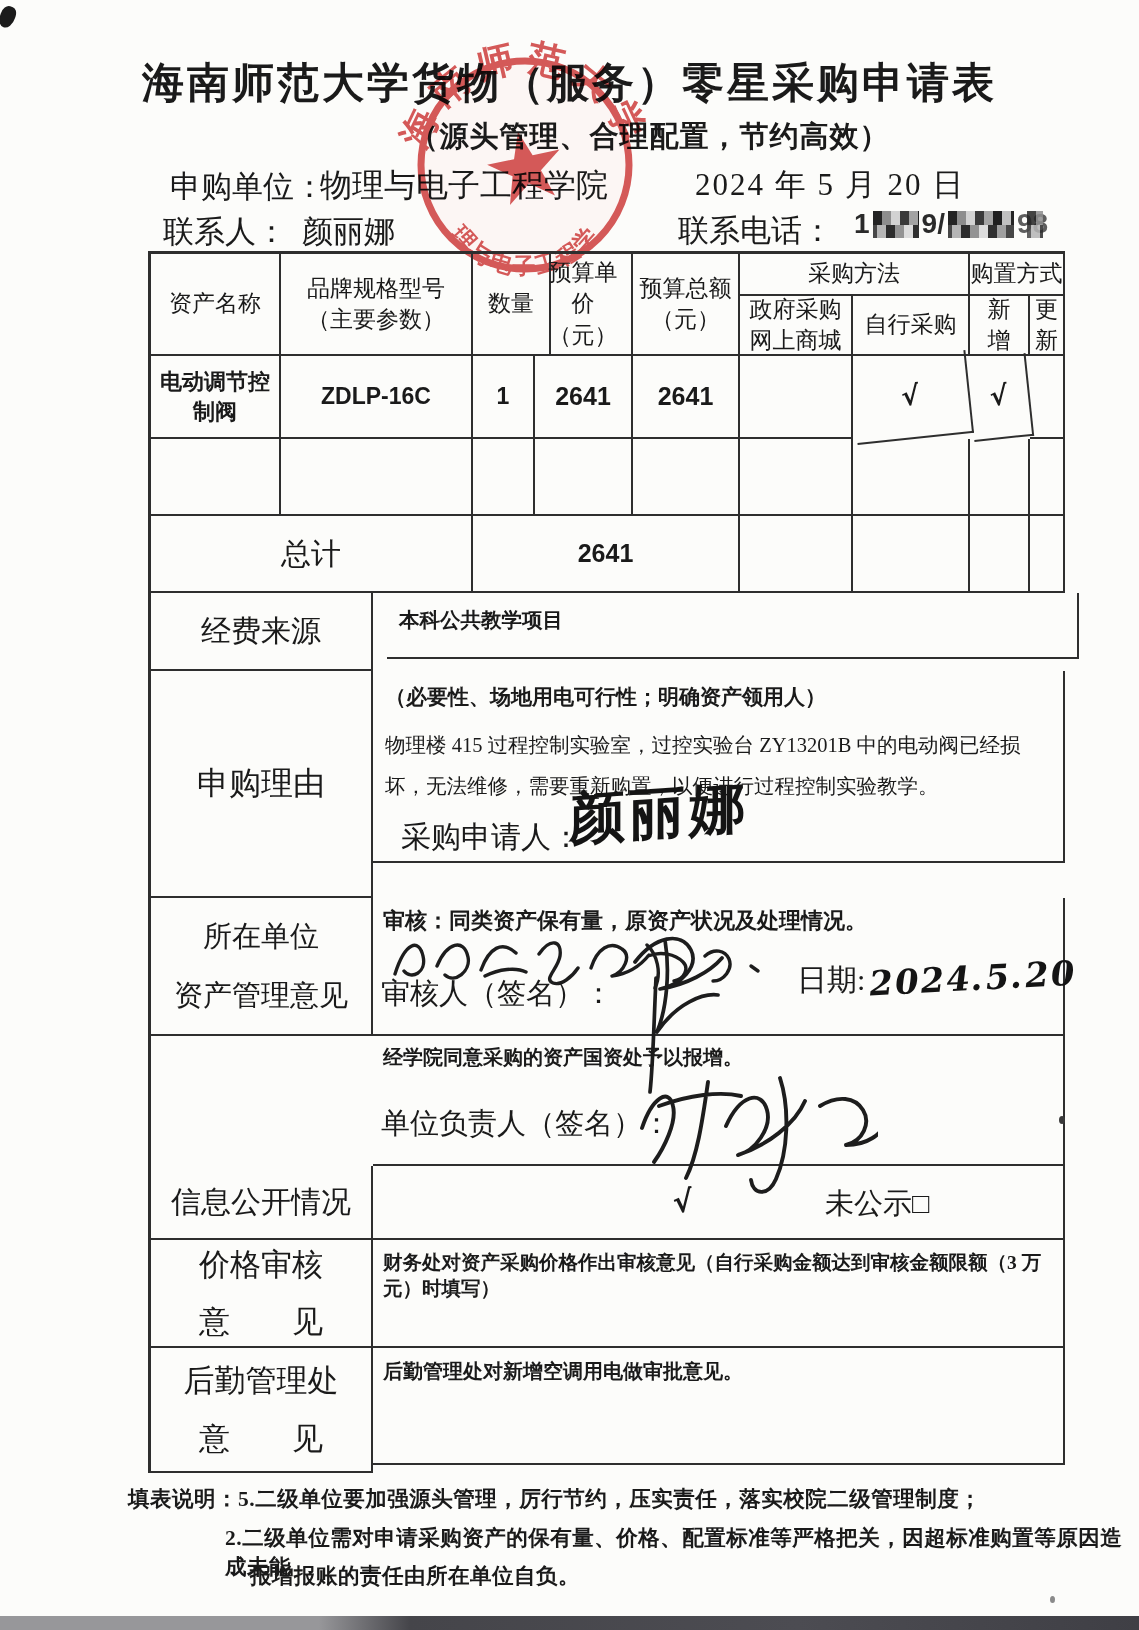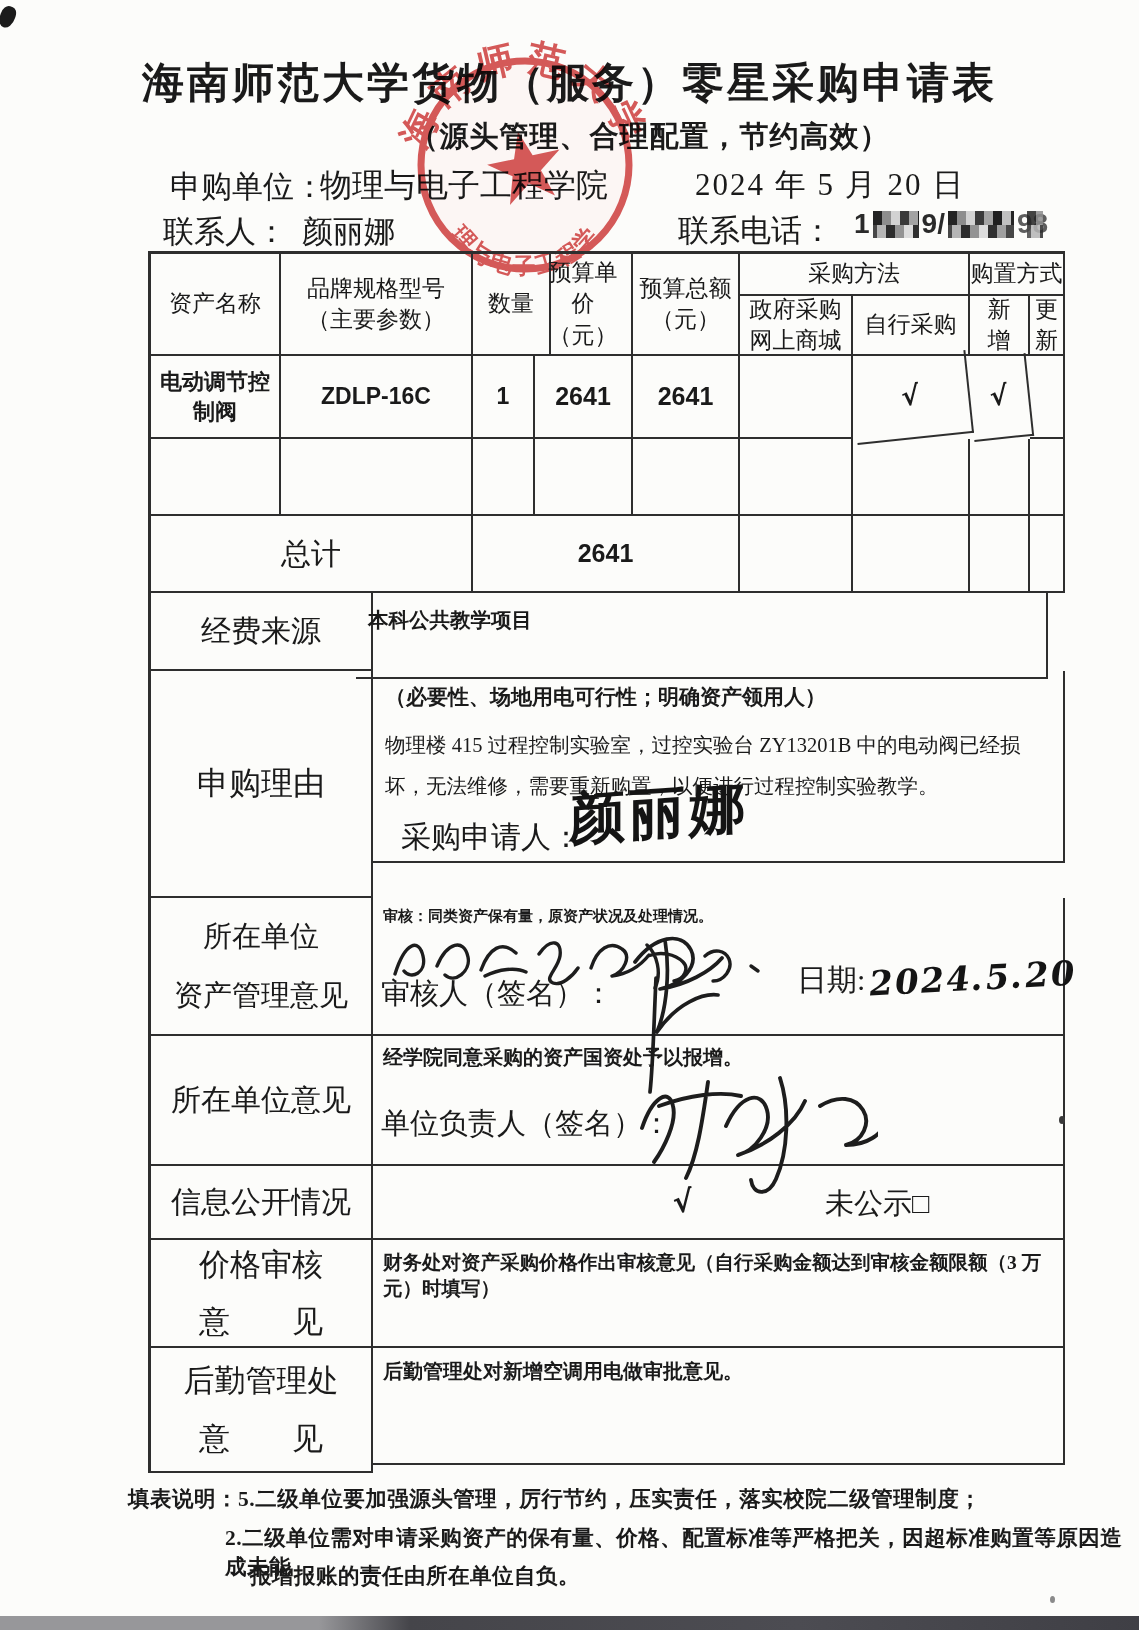--- a/index.html
+++ b/index.html
@@ -140,51 +140,50 @@
   <div class="cell" style="left:879px;top:185px;width:35px;height:77px"></div>
 
   <div class="cell lbl30" style="left:0;top:262px;width:322px;height:77px">总计</div>
   <div class="cell val" style="left:322px;top:262px;width:267px;height:77px;font-size:25px">2641</div>
   <div class="cell" style="left:589px;top:262px;width:113px;height:77px"></div>
   <div class="cell" style="left:702px;top:262px;width:117px;height:77px"></div>
   <div class="cell" style="left:819px;top:262px;width:60px;height:77px"></div>
   <div class="cell" style="left:879px;top:262px;width:35px;height:77px"></div>
 
   <div class="cell lbl30" style="left:0;top:339px;width:222px;height:78px">经费来源</div>
-  <div class="cell blk" style="left:205px;top:339px;width:692px;height:86px">
+  <div class="cell blk" style="left:236px;top:339px;width:692px;height:66px">
     <div class="abs hint" style="left:12px;top:14px;font-size:20.5px">本科公共教学项目</div>
   </div>
 
   <div class="cell" style="left:0;top:417px;width:222px;height:227px;font-size:32px">申购理由</div>
   <div class="cell blk" style="left:222px;top:417px;width:692px;height:192px">
     <div class="abs hint" style="left:12px;top:12px;font-size:21px">（必要性、场地用电可行性；明确资产领用人）</div>
     <div class="abs" style="left:12px;top:54px;width:668px;font-size:20.5px;line-height:2.0">物理楼 415 过程控制实验室，过控实验台 ZY13201B 中的电动阀已经损坏，无法维修，需要重新购置，以便进行过程控制实验教学。</div>
     <div class="abs" style="left:28px;top:146px;font-size:30px">采购申请人：</div>
     <div class="abs hand-name" style="left:196px;top:104px">颜丽娜</div>
   </div>
 
   <div class="cell lbl29" style="left:0;top:644px;width:222px;height:138px">所在单位
 资产管理意见</div>
   <div class="cell blk" style="left:222px;top:644px;width:692px;height:138px;overflow:visible">
-    <div class="abs hint" style="left:10px;top:8px;font-size:15px">审核：同类资产保有量，原资产状况及处理情况。</div>
+    <div class="abs hint" style="left:10px;top:8px;font-size:22px">审核：同类资产保有量，原资产状况及处理情况。</div>
     <svg class="abs sig" style="left:12px;top:28px" width="400" height="70" viewBox="0 0 400 70">
       <path stroke-width="3.4" d="M10,48 C20,16 34,12 38,30 C42,47 26,54 19,45 M52,40 c10,-24 27,-28 31,-9 c3,14 -13,27 -23,18 M96,44 c8,-22 21,-30 35,-17 m-31,23 c14,-7 31,-9 41,-4 M154,28 c12,-17 23,-13 21,2 c-2,13 -17,23 -7,27 c8,3 19,-6 25,-15 M206,42 c6,-19 19,-28 31,-19 c10,7 2,23 -10,27 c16,-2 29,-11 37,-21 M262,19 c10,9 15,28 8,43 m-7,-32 c13,-5 27,-2 35,6 c6,6 2,17 -9,19 M320,30 c9,-8 20,-6 24,3 c4,10 -5,22 -16,22"></path>
       <path stroke-width="3.4" d="M366,40 l7,5"></path>
     </svg>
     <div class="abs" style="left:8px;top:76px;font-size:29px">审核人（签名）：</div>
     <svg class="abs sig" style="left:228px;top:18px" width="145" height="180" viewBox="0 0 145 180">
       <path stroke-width="3.7" d="M34,46 c20,-26 46,-31 56,-12 c8,16 -10,35 -31,39 c26,-4 50,-17 62,-31 M64,24 c5,30 2,68 -8,92 c20,-29 46,-39 61,-37 M55,62 c-2,42 -3,88 -6,114"></path>
     </svg>
     <div class="abs" style="left:424px;top:58px;white-space:nowrap">
       <span style="font-size:30px">日期:</span>
       <span class="hand-date">2024.5.20</span>
     </div>
   </div>
 
-  <div class="cell lbl30" style="left:0;top:782px;width:222px;height:130px">所在单位意见</div>
   <div class="cell blk" style="left:222px;top:782px;width:692px;height:130px;overflow:visible">
     <div class="abs hint" style="left:10px;top:8px;font-size:20px">经学院同意采购的资产国资处予以报增。</div>
     <div class="abs" style="left:8px;top:68px;font-size:29px">单位负责人（签名）：</div>
     <svg class="abs sig" style="left:255px;top:28px" width="250" height="140" viewBox="0 0 250 140">
       <path stroke-width="3.9" d="M14,64 c10,-30 27,-41 31,-22 c4,16 -9,42 -19,56 M31,42 c30,-11 61,-15 82,-10 M80,18 c-6,42 -11,74 -22,96 M98,62 c14,-31 35,-37 41,-16 c5,18 -12,41 -29,45 c30,-10 57,-31 67,-54 M152,14 c10,31 8,74 -4,101 c-8,18 -23,16 -25,1 M192,42 c18,-11 35,-9 43,4 c8,13 0,31 -17,35 c22,0 35,-11 41,-23"></path>
     </svg>
     <div class="abs" style="left:686px;top:80px;width:6px;height:8px;background:#3a3a3a;border-radius:50%"></div>
   </div>
 
   <div class="cell lbl30" style="left:0;top:912px;width:222px;height:74px">信息公开情况</div>

